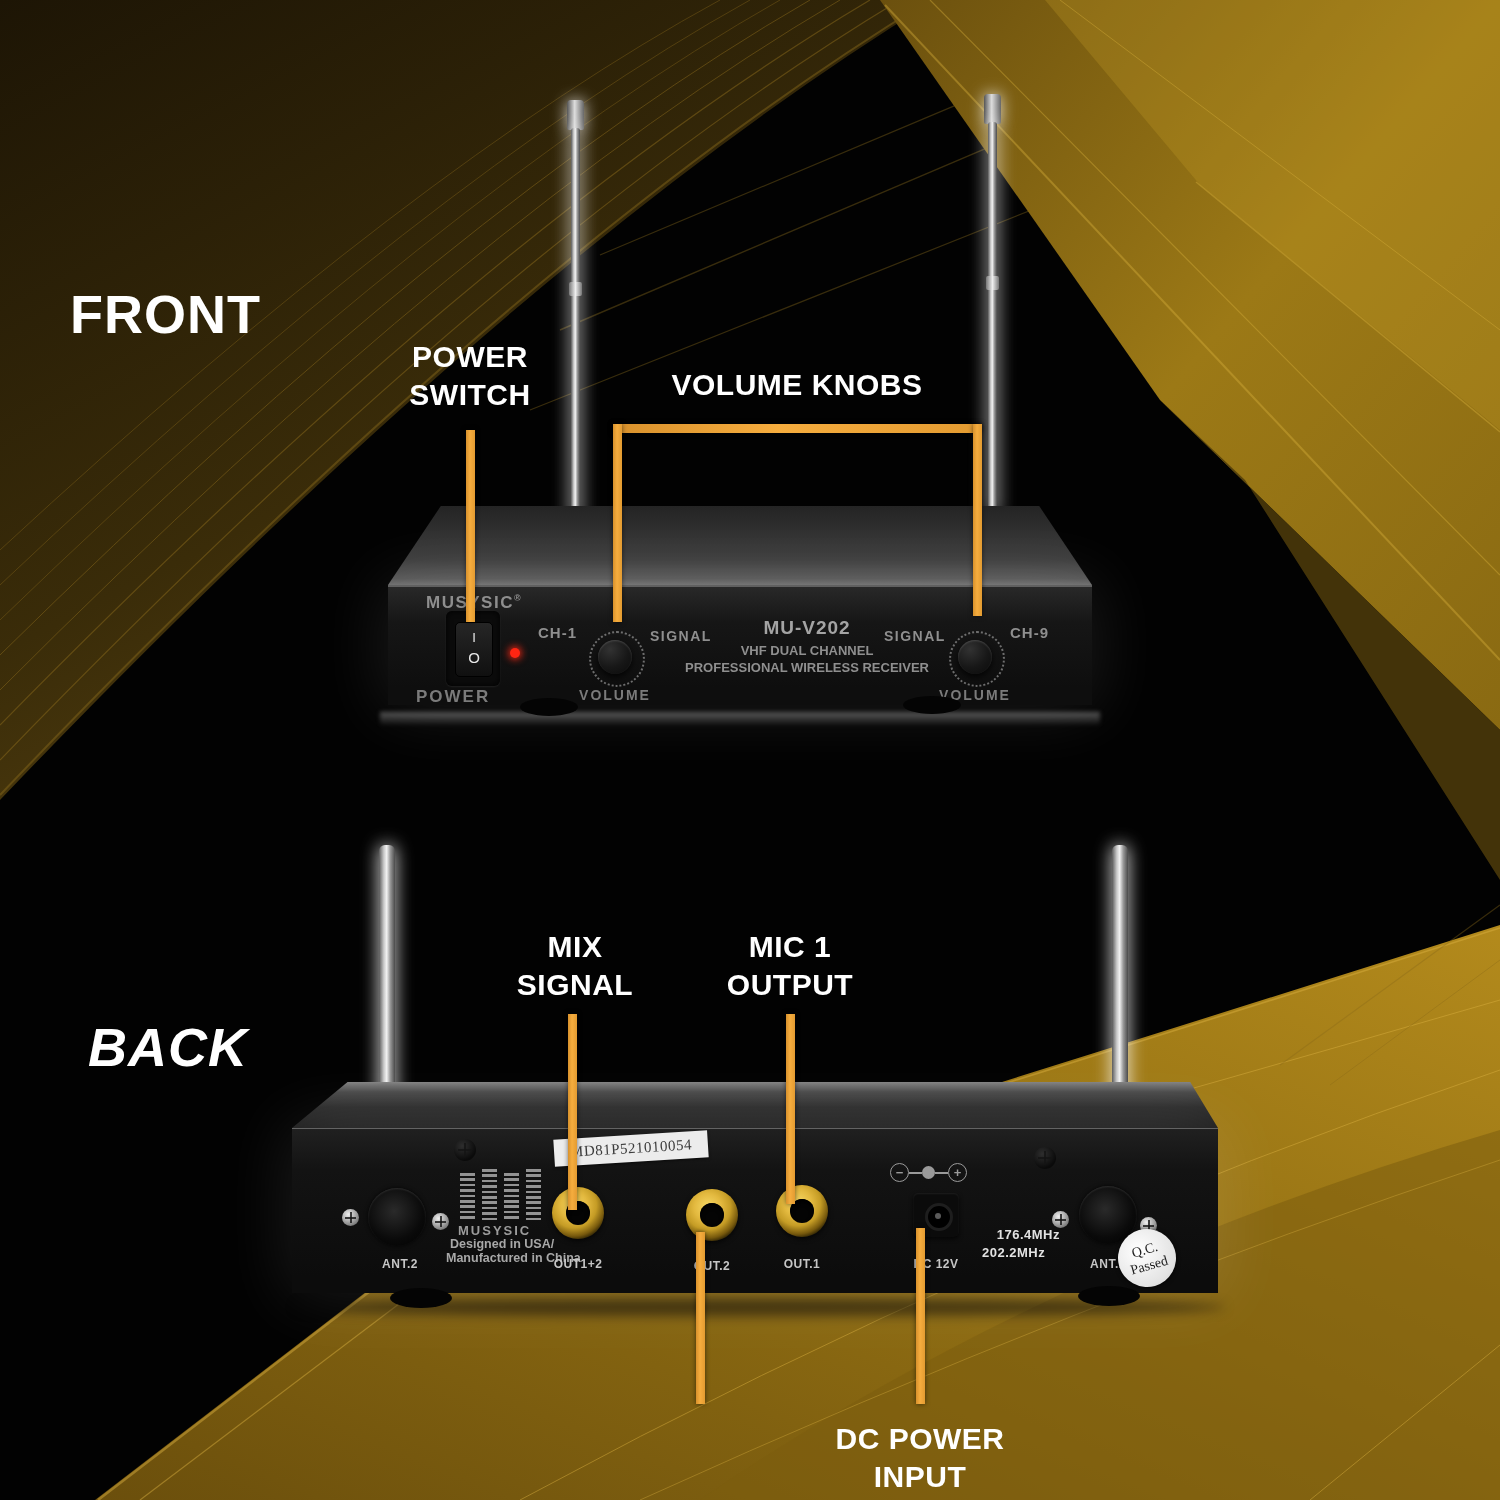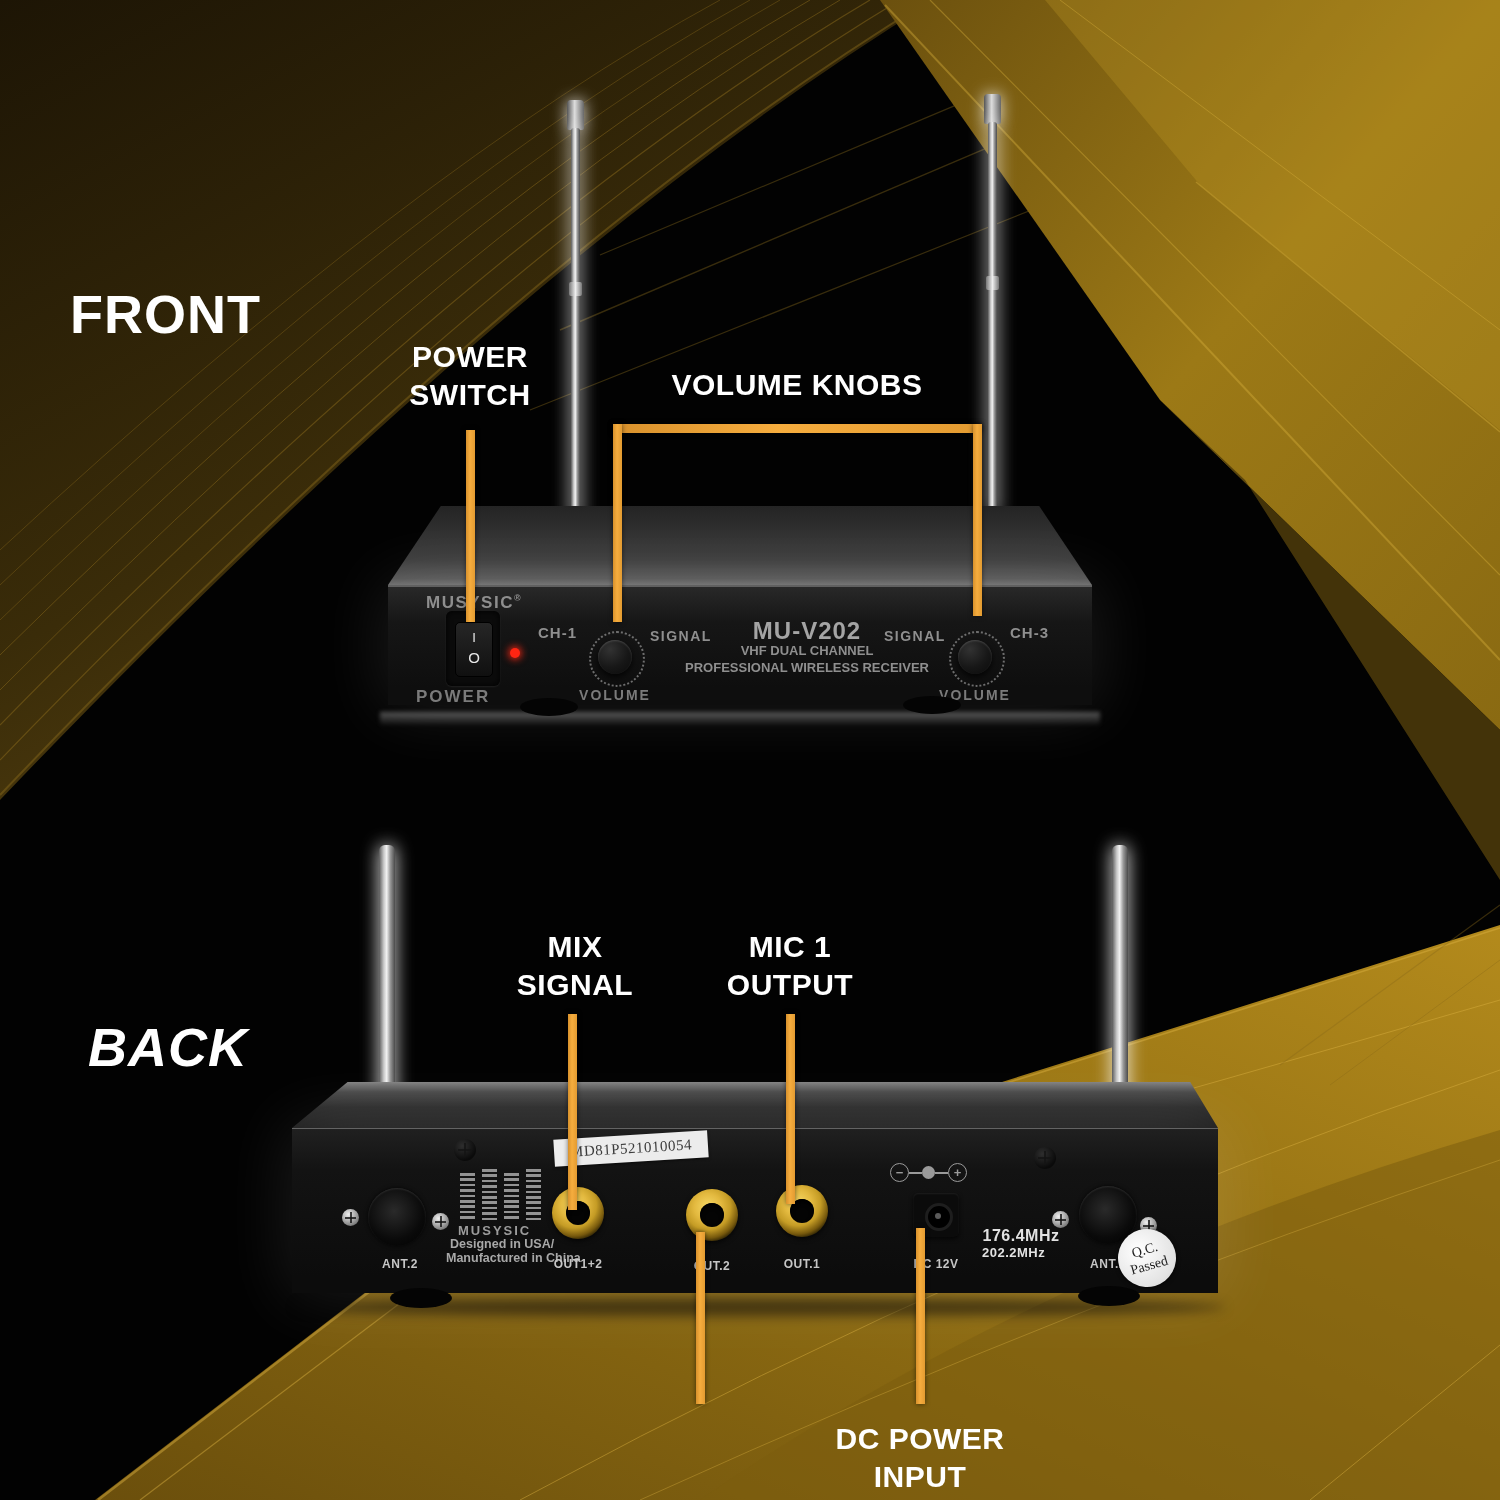--- a/index.html
+++ b/index.html
@@ -180,27 +180,27 @@
     <div class="sw-bezel" style="left:58px;top:24px;width:54px;height:75px;"></div>
     <div class="sw-rocker" style="left:67px;top:35px;width:36px;height:53px;">
       <div style="font-size:13px;margin-top:7px;">I</div>
       <div style="font-size:15px;margin-top:4px;">O</div>
     </div>
     <div class="led" style="left:122px;top:61px;"></div>
     <div class="panel-txt" style="left:150px;top:37px;font-size:15px;letter-spacing:1px;">CH-1</div>
     <div class="knob-ring" style="left:201px;top:44px;"></div>
     <div class="knob" style="left:210px;top:53px;"></div>
     <div class="panel-txt" style="left:262px;top:41px;font-size:14px;letter-spacing:1.5px;">SIGNAL</div>
-    <div class="panel-txt" style="left:334px;top:30px;width:170px;text-align:center;font-size:24px;letter-spacing:1px;color:#a4a4a4;">MU-V202</div>
+    <div class="panel-txt" style="left:334px;top:30px;width:170px;text-align:center;font-size:19px;letter-spacing:1px;color:#a4a4a4;">MU-V202</div>
     <div class="panel-txt" style="left:334px;top:56px;width:170px;text-align:center;font-size:13px;">VHF DUAL CHANNEL</div>
     <div class="panel-txt" style="left:289px;top:73px;width:260px;text-align:center;font-size:13px;">PROFESSIONAL WIRELESS RECEIVER</div>
     <div class="panel-txt" style="left:496px;top:41px;font-size:14px;letter-spacing:1.5px;">SIGNAL</div>
     <div class="knob-ring" style="left:561px;top:44px;"></div>
     <div class="knob" style="left:570px;top:53px;"></div>
-    <div class="panel-txt" style="left:622px;top:37px;font-size:15px;letter-spacing:1px;">CH-3</div>
+    <div class="panel-txt" style="left:622px;top:37px;font-size:15px;letter-spacing:1px;">CH-9</div>
     <div class="panel-txt" style="left:28px;top:100px;width:70px;text-align:center;font-size:17px;letter-spacing:2px;color:#7b7b7b;">POWER</div>
     <div class="panel-txt" style="left:187px;top:100px;width:80px;text-align:center;font-size:14px;letter-spacing:2px;color:#7b7b7b;">VOLUME</div>
     <div class="panel-txt" style="left:547px;top:100px;width:80px;text-align:center;font-size:14px;letter-spacing:2px;color:#7b7b7b;">VOLUME</div>
   </div>
   <div class="foot" style="left:520px;top:698px;width:58px;height:18px;"></div>
   <div class="foot" style="left:903px;top:696px;width:58px;height:18px;"></div>
   <div class="reflect" style="left:380px;top:712px;width:720px;height:14px;"></div>
 
   <div class="secttl" style="left:88px;top:1016px;font-style:italic;">BACK</div>
 
@@ -272,21 +272,21 @@
       <div class="pdot"></div>
       <div class="pbar"></div>
       <div class="pc">+</div>
     </div>
     <div style="position:absolute;left:621px;top:64px;width:46px;height:44px;background:#0b0b0b;border-radius:5px;box-shadow:inset 0 1px 2px rgba(255,255,255,.08),0 2px 4px rgba(0,0,0,.7);">
       <div style="position:absolute;left:12px;top:10px;width:22px;height:22px;border-radius:50%;background:#000;border:3px solid #1e1e1e;">
         <div style="position:absolute;left:7px;top:7px;width:6px;height:6px;border-radius:50%;background:#5a5a5a;"></div>
       </div>
     </div>
     <div class="blabel" style="left:600px;top:128px;width:88px;">DC 12V</div>
-    <div class="blabel" style="left:690px;top:98px;width:78px;font-size:16px;color:#e2e2e2;text-align:center;">176.4MHz</div>
+    <div class="blabel" style="left:690px;top:98px;width:78px;font-size:13px;color:#e2e2e2;text-align:right;">176.4MHz</div>
     <div class="blabel" style="left:690px;top:116px;width:78px;font-size:13px;color:#e2e2e2;text-align:left;">202.2MHz</div>
 
     <div class="flange" style="left:787px;top:57px;width:58px;height:58px;"></div>
     <div class="screw silver" style="left:760px;top:82px;width:17px;height:17px;">
       <div class="scross" style="left:3px;top:7.5px;width:11px;height:2px;"></div>
       <div class="scross" style="left:7.5px;top:3px;width:2px;height:11px;"></div>
     </div>
     <div class="screw silver" style="left:848px;top:88px;width:17px;height:17px;">
       <div class="scross" style="left:3px;top:7.5px;width:11px;height:2px;"></div>
       <div class="scross" style="left:7.5px;top:3px;width:2px;height:11px;"></div>

